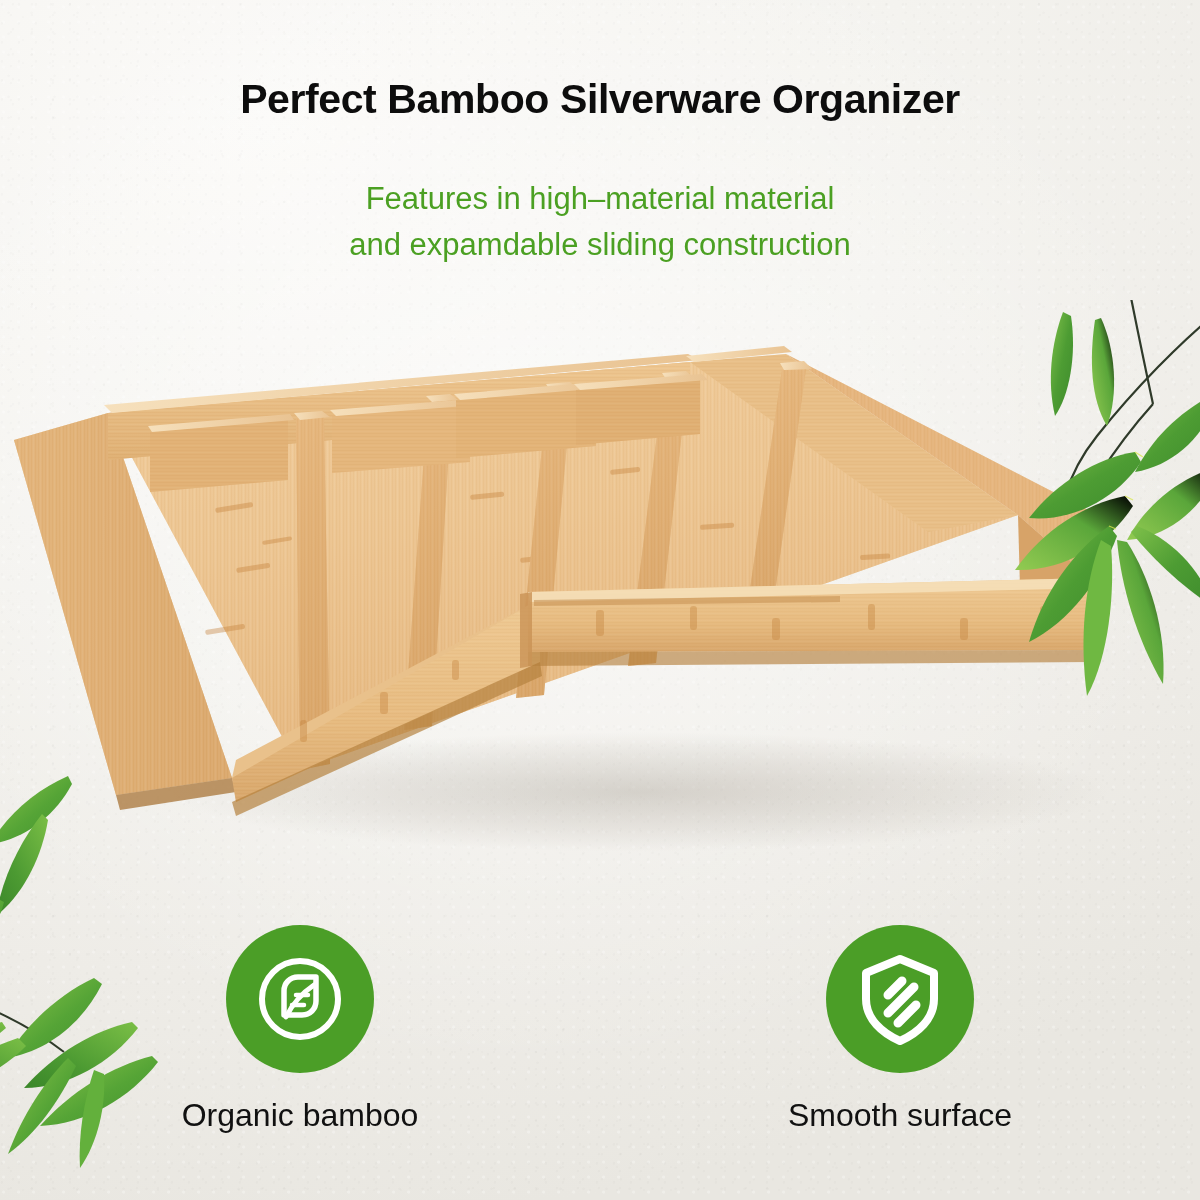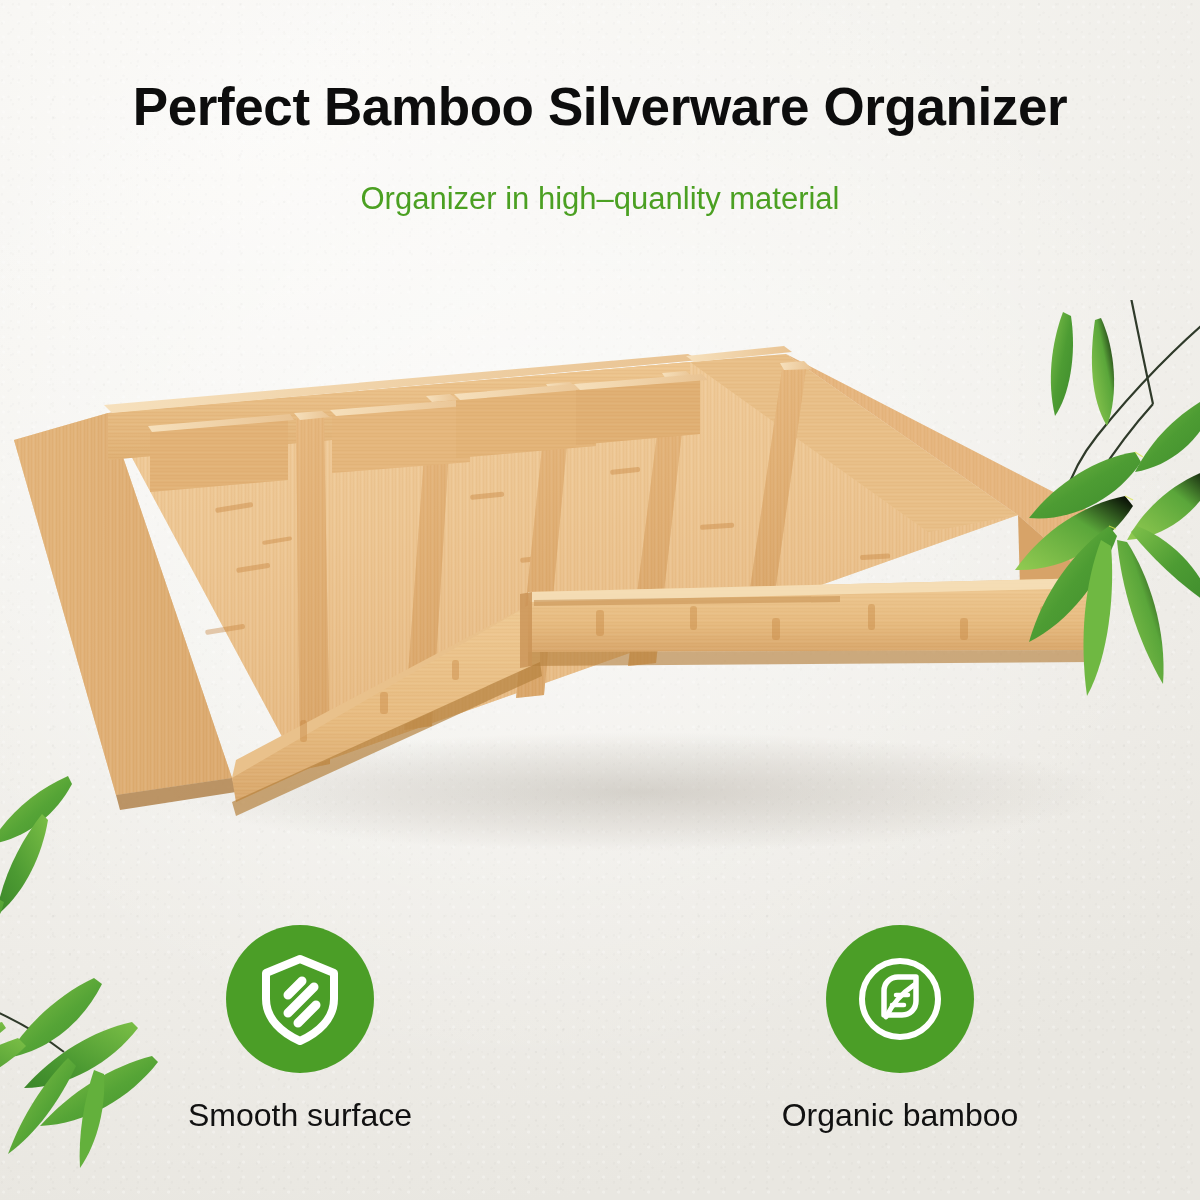--- a/index.html
+++ b/index.html
@@ -41,21 +41,21 @@
     inset: 0;
     background: radial-gradient(90% 80% at 44% 40%, rgba(255,255,255,.5) 0%, rgba(255,255,255,0) 62%);
   }
 
   
   .title {
     position: absolute;
     left: 0; right: 0;
     top: 76px;
     text-align: center;
-    font-size: 53px;
+    font-size: 41px;
     font-weight: bold;
     letter-spacing: -0.4px;
     color: #0d0d0d;
     white-space: nowrap;
   }
   .sub {
     position: absolute;
     left: 0; right: 0;
     top: 176px;
     text-align: center;
@@ -126,21 +126,22 @@
 <body>
 
 <div id="page">
 
   <div class="bg-base"></div>
   <div class="bg-tex"></div>
   <div class="bg-vig"></div>
 
   <div class="title">Perfect Bamboo Silverware Organizer</div>
   <div class="sub">
-    <span class="l1">Organizer in high–quanlity material</span>
+    <span class="l1">Features in high–material material</span>
+    <span class="l2">and expamdable sliding construction</span>
   </div>
 
   <div class="product">
 
     <svg width="1200" height="580" viewBox="0 0 1200 580">
       <defs>
 
         <pattern id="grainV" width="7" height="60" patternUnits="userSpaceOnUse">
           <rect width="7" height="60" fill="#eec592"></rect>
           <rect x="0" width="1.1" height="60" fill="#e0ad6d" opacity=".55"></rect>
@@ -387,41 +388,41 @@
         <path d="M28,268 C-2,278 -34,296 -60,320 C-22,318 10,302 36,276 Z" fill="url(#lg4)"></path>
       </g>
     </svg>
   </div>
 
   <div class="features">
 
     <div class="feature">
       <div class="fcircle">
         <svg width="96" height="96" viewBox="0 0 96 96">
-          <path d="M48 8 L82 22 V48 C82 68 66 82 48 90 C30 82 14 68 14 48 V22 Z" fill="none" stroke="#ffffff" stroke-width="8" stroke-linejoin="round"></path>
-          <g stroke="#ffffff" stroke-width="9" stroke-linecap="round">
-            <line x1="36" y1="44" x2="50" y2="30"></line>
-            <line x1="36" y1="62" x2="62" y2="36"></line>
-            <line x1="46" y1="72" x2="64" y2="54"></line>
-          </g>
-        </svg>
-      </div>
-      <div class="flabel">Smooth surface</div>
-    </div>
-
-    <div class="feature">
-      <div class="fcircle">
-        <svg width="96" height="96" viewBox="0 0 96 96">
           <circle cx="48" cy="48" r="38" fill="none" stroke="#ffffff" stroke-width="6"></circle>
           <path d="M32 64 V40 C32 32 38 26 46 26 H64 V50 C64 58 58 64 50 64 Z" fill="none" stroke="#ffffff" stroke-width="5.5" stroke-linejoin="round"></path>
           <path d="M34 66 C40 54 50 42 62 34" fill="none" stroke="#ffffff" stroke-width="5" stroke-linecap="round"></path>
           <g stroke="#ffffff" stroke-width="4.5" stroke-linecap="round">
             <line x1="44" y1="44" x2="56" y2="44"></line>
             <line x1="40" y1="54" x2="52" y2="54"></line>
           </g>
         </svg>
       </div>
       <div class="flabel">Organic bamboo</div>
     </div>
 
+    <div class="feature">
+      <div class="fcircle">
+        <svg width="96" height="96" viewBox="0 0 96 96">
+          <path d="M48 8 L82 22 V48 C82 68 66 82 48 90 C30 82 14 68 14 48 V22 Z" fill="none" stroke="#ffffff" stroke-width="8" stroke-linejoin="round"></path>
+          <g stroke="#ffffff" stroke-width="9" stroke-linecap="round">
+            <line x1="36" y1="44" x2="50" y2="30"></line>
+            <line x1="36" y1="62" x2="62" y2="36"></line>
+            <line x1="46" y1="72" x2="64" y2="54"></line>
+          </g>
+        </svg>
+      </div>
+      <div class="flabel">Smooth surface</div>
+    </div>
+
 
   </div>
 </div>
 
 </body></html>

